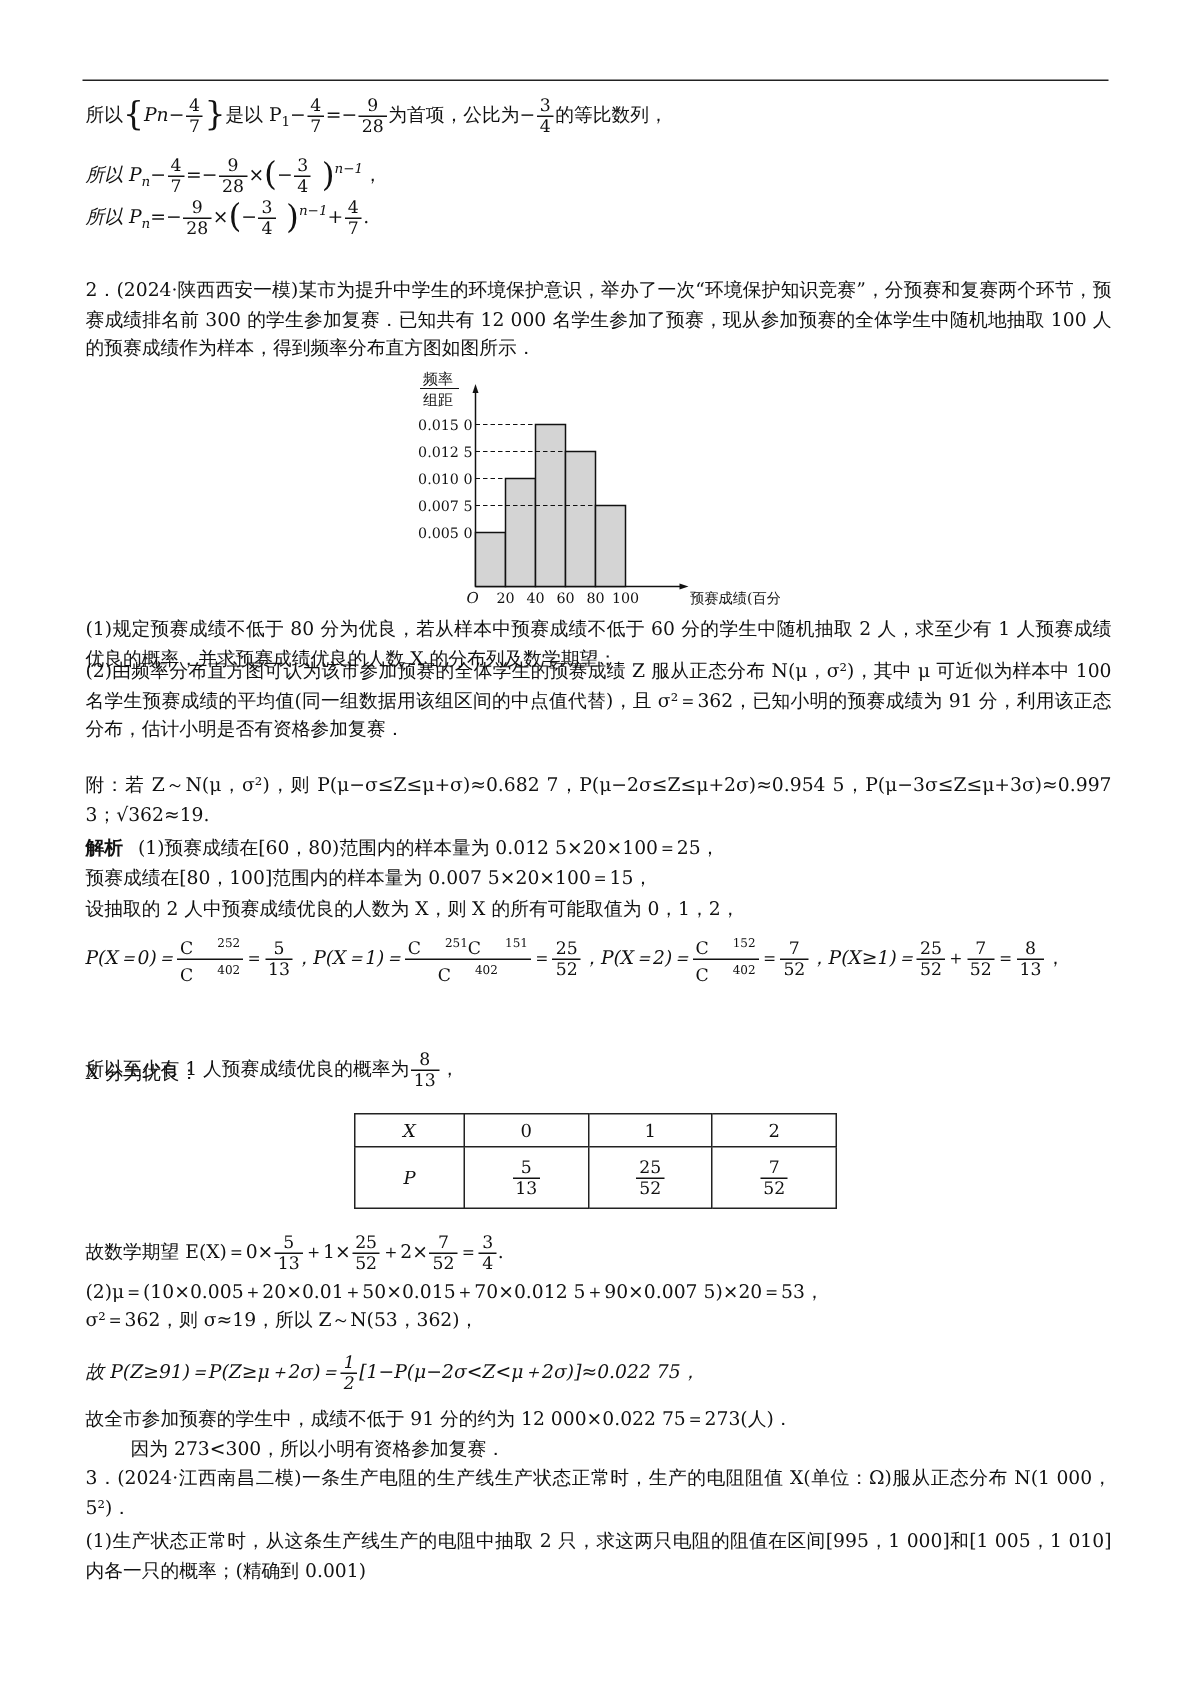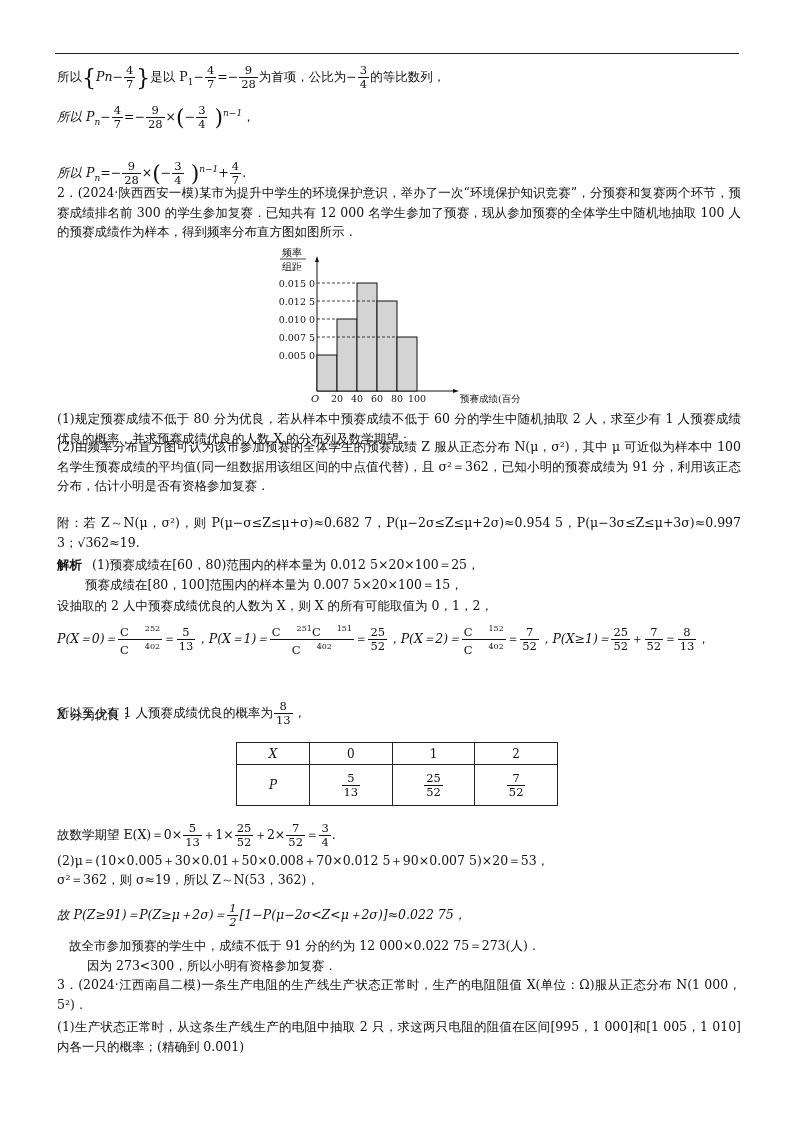--- a/index.html
+++ b/index.html
@@ -31,21 +31,21 @@
 <div class="rule"></div>
 
 <div class="line" style="top:64px;">
   <span>所以</span><span class="big">{</span><span class="it">Pn</span><span>−</span><span class="frac"><span class="num">4</span><span>7</span></span><span class="big">}</span><span>是以 P</span><sub style="font-size:9px">1</sub><span>−</span><span class="frac"><span class="num">4</span><span>7</span></span><span>=−</span><span class="frac"><span class="num">9</span><span>28</span></span><span>为首项，公比为−</span><span class="frac"><span class="num">3</span><span>4</span></span><span>的等比数列，</span>
 </div>
 
 <div class="line" style="top:104px;">
   <span class="it">所以 P</span><sub style="font-size:9px" class="it">n</sub><span>−</span><span class="frac"><span class="num">4</span><span>7</span></span><span>=−</span><span class="frac"><span class="num">9</span><span>28</span></span><span>×</span><span class="big">(</span><span>−</span><span class="frac"><span class="num">3</span><span>4</span></span><span class="big" style="margin-left:6px">)</span><sup style="font-size:9px" class="it">n−1</sup><span>，</span>
 </div>
 
-<div class="line" style="top:160px;">
+<div class="line" style="top:132px;">
   <span class="it">所以 P</span><sub style="font-size:9px" class="it">n</sub><span>=−</span><span class="frac"><span class="num">9</span><span>28</span></span><span>×</span><span class="big">(</span><span>−</span><span class="frac"><span class="num">3</span><span>4</span></span><span class="big" style="margin-left:6px">)</span><sup style="font-size:9px" class="it">n−1</sup><span>+</span><span class="frac"><span class="num">4</span><span>7</span></span><span>.</span>
 </div>
 
 <div class="para" style="top:183px;">2．(2024·陕西西安一模)某市为提升中学生的环境保护意识，举办了一次“环境保护知识竞赛”，分预赛和复赛两个环节，预赛成绩排名前 300 的学生参加复赛．已知共有 12 000 名学生参加了预赛，现从参加预赛的全体学生中随机地抽取 100 人的预赛成绩作为样本，得到频率分布直方图如图所示．</div>
 
 <div class="chart">
   <svg width="258" height="158" viewBox="0 0 258 158" xmlns="http://www.w3.org/2000/svg">
     <g font-family="DejaVu Serif, serif" font-size="10" fill="#111">
       <text x="20" y="10">频率</text>
       <line x1="18" y1="13" x2="44" y2="13" stroke="#111" stroke-width="0.8"></line>
@@ -90,21 +90,21 @@
   </svg>
 </div>
 
 <div class="para" style="top:409px;">(1)规定预赛成绩不低于 80 分为优良，若从样本中预赛成绩不低于 60 分的学生中随机抽取 2 人，求至少有 1 人预赛成绩优良的概率，并求预赛成绩优良的人数 X 的分布列及数学期望；</div>
 <div class="para" style="top:437px;">(2)由频率分布直方图可认为该市参加预赛的全体学生的预赛成绩 Z 服从正态分布 N(μ，σ²)，其中 μ 可近似为样本中 100 名学生预赛成绩的平均值(同一组数据用该组区间的中点值代替)，且 σ²＝362，已知小明的预赛成绩为 91 分，利用该正态分布，估计小明是否有资格参加复赛．</div>
 <div class="para" style="top:513px;">附：若 Z～N(μ，σ²)，则 P(μ−σ≤Z≤μ+σ)≈0.682 7，P(μ−2σ≤Z≤μ+2σ)≈0.954 5，P(μ−3σ≤Z≤μ+3σ)≈0.997 3；√362≈19.</div>
 
 <div class="line" style="top:556px;">
   <span style="font-weight:bold">解析</span><span style="margin-left:10px">(1)预赛成绩在[60，80)范围内的样本量为 0.012 5×20×100＝25，</span>
 </div>
-<div class="line" style="top:576px;margin-left:28px;">预赛成绩在[80，100]范围内的样本量为 0.007 5×20×100＝15，</div>
+<div class="line" style="top:576px;">预赛成绩在[80，100]范围内的样本量为 0.007 5×20×100＝15，</div>
 <div class="line" style="top:597px;">设抽取的 2 人中预赛成绩优良的人数为 X，则 X 的所有可能取值为 0，1，2，</div>
 
 <div class="line" style="top:622px;">
   <span class="it">P(X＝0)＝</span><span class="frac"><span class="num"><span>C</span><span class="sup">252</span></span><span><span>C</span><span class="sup">402</span></span></span><span>＝</span><span class="frac"><span class="num">5</span><span>13</span></span><span class="it">，P(X＝1)＝</span><span class="frac"><span class="num"><span>C</span><span class="sup">251</span><span>C</span><span class="sup">151</span></span><span><span>C</span><span class="sup">402</span></span></span><span>＝</span><span class="frac"><span class="num">25</span><span>52</span></span><span class="it">，P(X＝2)＝</span><span class="frac"><span class="num"><span>C</span><span class="sup">152</span></span><span><span>C</span><span class="sup">402</span></span></span><span>＝</span><span class="frac"><span class="num">7</span><span>52</span></span><span class="it">，P(X≥1)＝</span><span class="frac"><span class="num">25</span><span>52</span></span><span>＋</span><span class="frac"><span class="num">7</span><span>52</span></span><span>＝</span><span class="frac"><span class="num">8</span><span>13</span></span><span>，</span>
 </div>
 
 <div class="line" style="top:668px;margin-top:32px;">
   <span>所以至少有 1 人预赛成绩优良的概率为</span><span class="frac"><span class="num">8</span><span>13</span></span><span>，</span>
 </div>
 
@@ -124,24 +124,24 @@
     <td><span class="frac"><span class="num">25</span><span>52</span></span></td>
     <td><span class="frac"><span class="num">7</span><span>52</span></span></td>
   </tr>
 </tbody>
   </table>
 
 <div class="line" style="top:822px;">
   <span>故数学期望 E(X)＝0×</span><span class="frac"><span class="num">5</span><span>13</span></span><span>＋1×</span><span class="frac"><span class="num">25</span><span>52</span></span><span>＋2×</span><span class="frac"><span class="num">7</span><span>52</span></span><span>＝</span><span class="frac"><span class="num">3</span><span>4</span></span><span>.</span>
 </div>
 
-<div class="line" style="top:852px;">(2)μ＝(10×0.005＋30×0.01＋50×0.008＋70×0.012 5＋90×0.007 5)×20＝53，</div>
+<div class="line" style="top:852px;">(2)μ＝(10×0.005＋20×0.01＋50×0.015＋70×0.012 5＋90×0.007 5)×20＝53，</div>
 <div class="line" style="top:871px;">σ²＝362，则 σ≈19，所以 Z～N(53，362)，</div>
 
 <div class="line" style="top:902px;font-style:italic;">
   <span>故 P(Z≥91)＝P(Z≥μ＋2σ)＝</span><span class="frac"><span class="num">1</span><span>2</span></span><span>[1−P(μ−2σ&lt;Z&lt;μ＋2σ)]≈0.022 75，</span>
 </div>
 
-<div class="line" style="top:937px;margin-left:12px;">故全市参加预赛的学生中，成绩不低于 91 分的约为 12 000×0.022 75＝273(人)．</div>
+<div class="line" style="top:937px;">故全市参加预赛的学生中，成绩不低于 91 分的约为 12 000×0.022 75＝273(人)．</div>
 <div class="line" style="top:957px;margin-left:30px;">因为 273&lt;300，所以小明有资格参加复赛．</div>
 
 <div class="para" style="top:975px;">3．(2024·江西南昌二模)一条生产电阻的生产线生产状态正常时，生产的电阻阻值 X(单位：Ω)服从正态分布 N(1 000，5²)．</div>
 <div class="para" style="top:1017px;">(1)生产状态正常时，从这条生产线生产的电阻中抽取 2 只，求这两只电阻的阻值在区间[995，1 000]和[1 005，1 010]内各一只的概率；(精确到 0.001)</div>
 
 </body></html>

